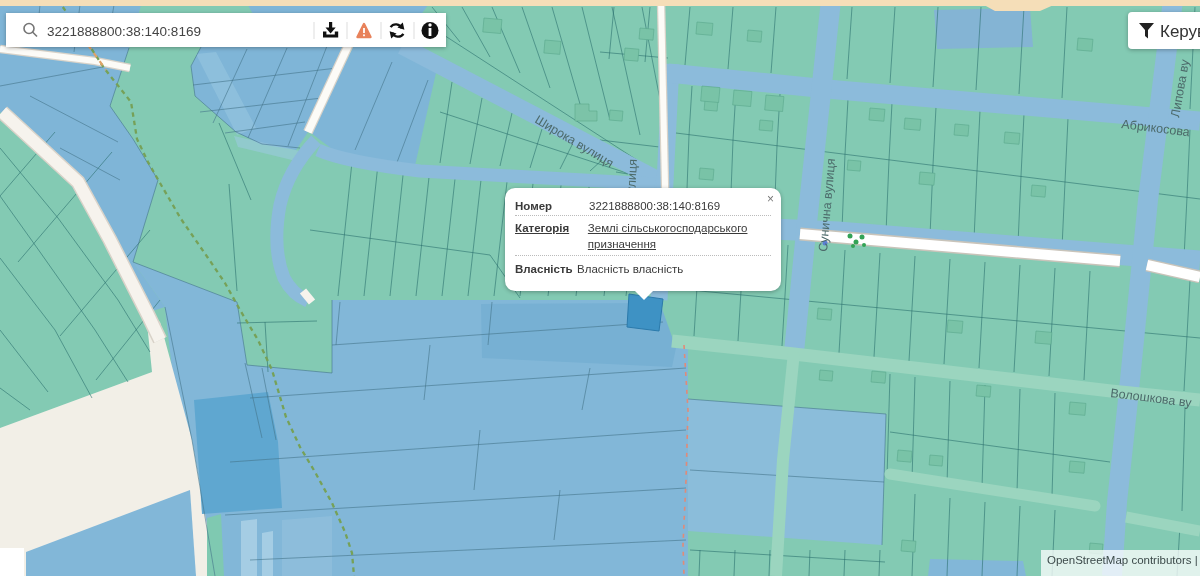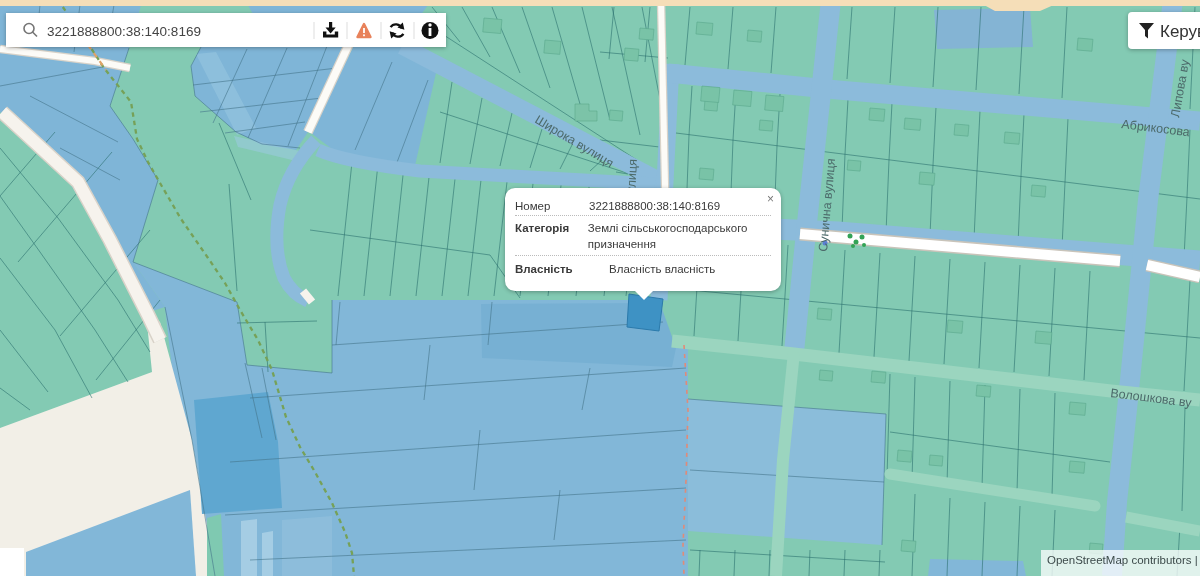--- a/index.html
+++ b/index.html
@@ -181,28 +181,28 @@
     <polygon points="11,11 26,11 20,18 20,26.5 17,24 17,18" fill="#222"></polygon>
     <text x="32" y="25" font-size="17" fill="#333">Керування</text>
   </svg>
 </div>
 
 <div class="panel" style="left:505px;top:188px;width:276px;height:103px;border-radius:10px;font-size:11.5px;line-height:16px;color:#3a3a3a;">
   <div style="position:absolute;left:129px;bottom:-9px;width:0;height:0;border-left:10.5px solid transparent;border-right:10.5px solid transparent;border-top:10px solid #fff;"></div>
   <div style="position:absolute;right:7px;top:3px;color:#777;font-size:12px;">×</div>
   <div style="position:absolute;left:10px;top:8px;width:256px;">
     <div style="display:flex;border-bottom:1px dotted #bbb;padding:2px 0 1px;">
-      <div style="width:74px;font-weight:normal;">Номер</div>
+      <div style="width:74px;font-weight:bold;">Номер</div>
           <div>3221888800:38:140:8169</div>
     </div>
-    <div style="display:flex;border-bottom:1px dotted #bbb;padding:4px 0 3px;">
+    <div style="display:flex;border-bottom:1px dotted #bbb;padding:4px 0 3px;text-decoration:underline;">
       <div style="width:74px;font-weight:bold;">Категорія</div>
           <div style="width:186px;">Землі сільськогосподарського призначення</div>
     </div>
     <div style="display:flex;padding:5px 0 0;">
-      <div style="width:94px;font-weight:bold;">Власність</div>
+      <div style="width:62px;font-weight:bold;">Власність</div>
           <div>Власність власність</div>
     </div>
   </div>
 </div>
 
 <div style="position:absolute;left:1041px;top:550px;width:159px;height:26px;background:rgba(255,255,255,0.75);font-size:11.5px;color:#3c4a4a;padding-left:6px;line-height:21px;">OpenStreetMap contributors |</div>
 </div>
 
 </body></html>

